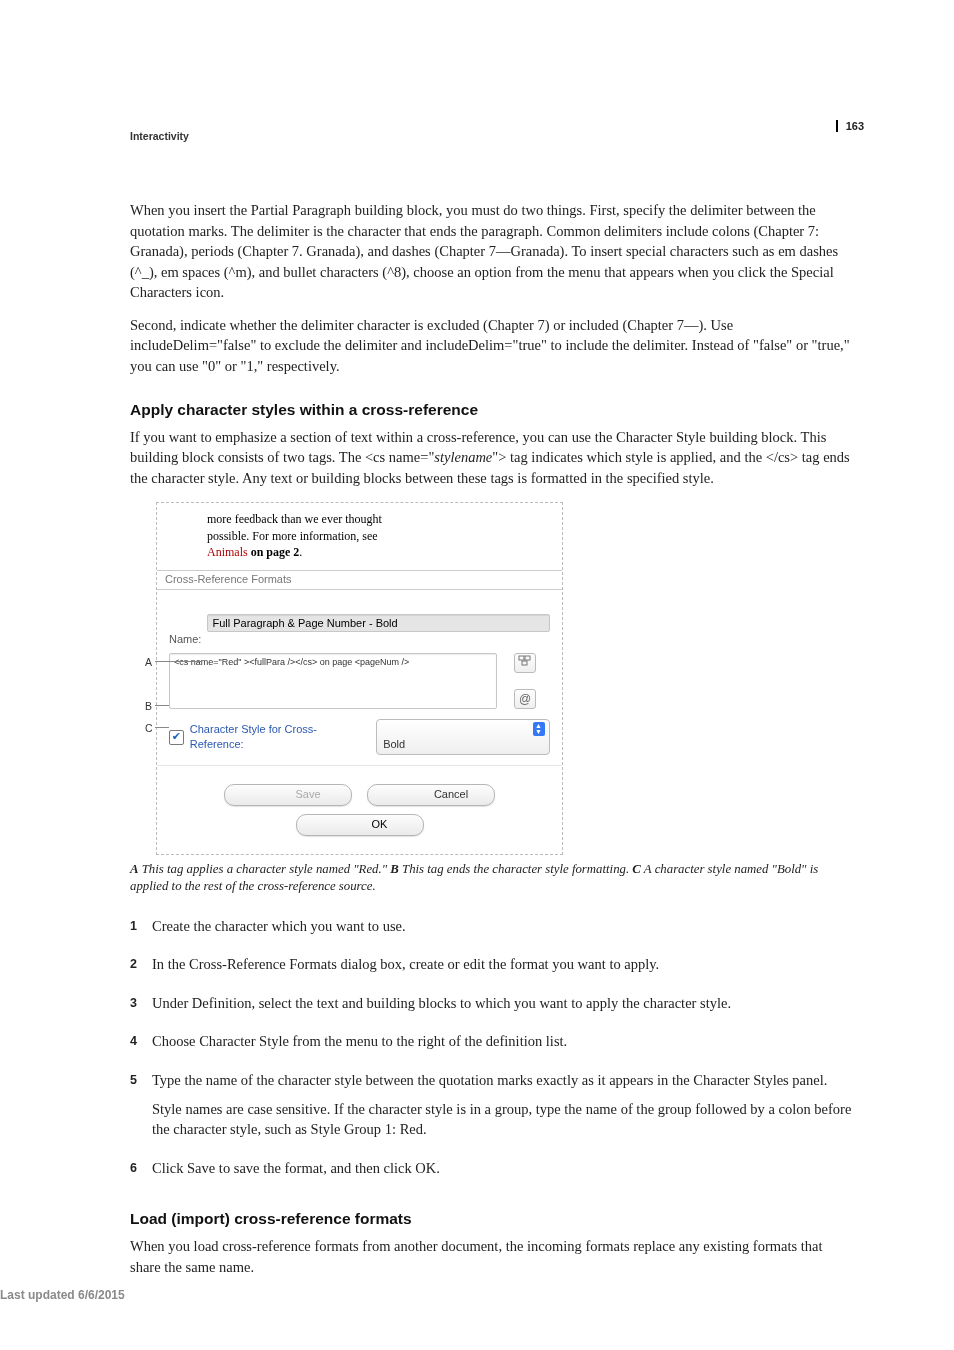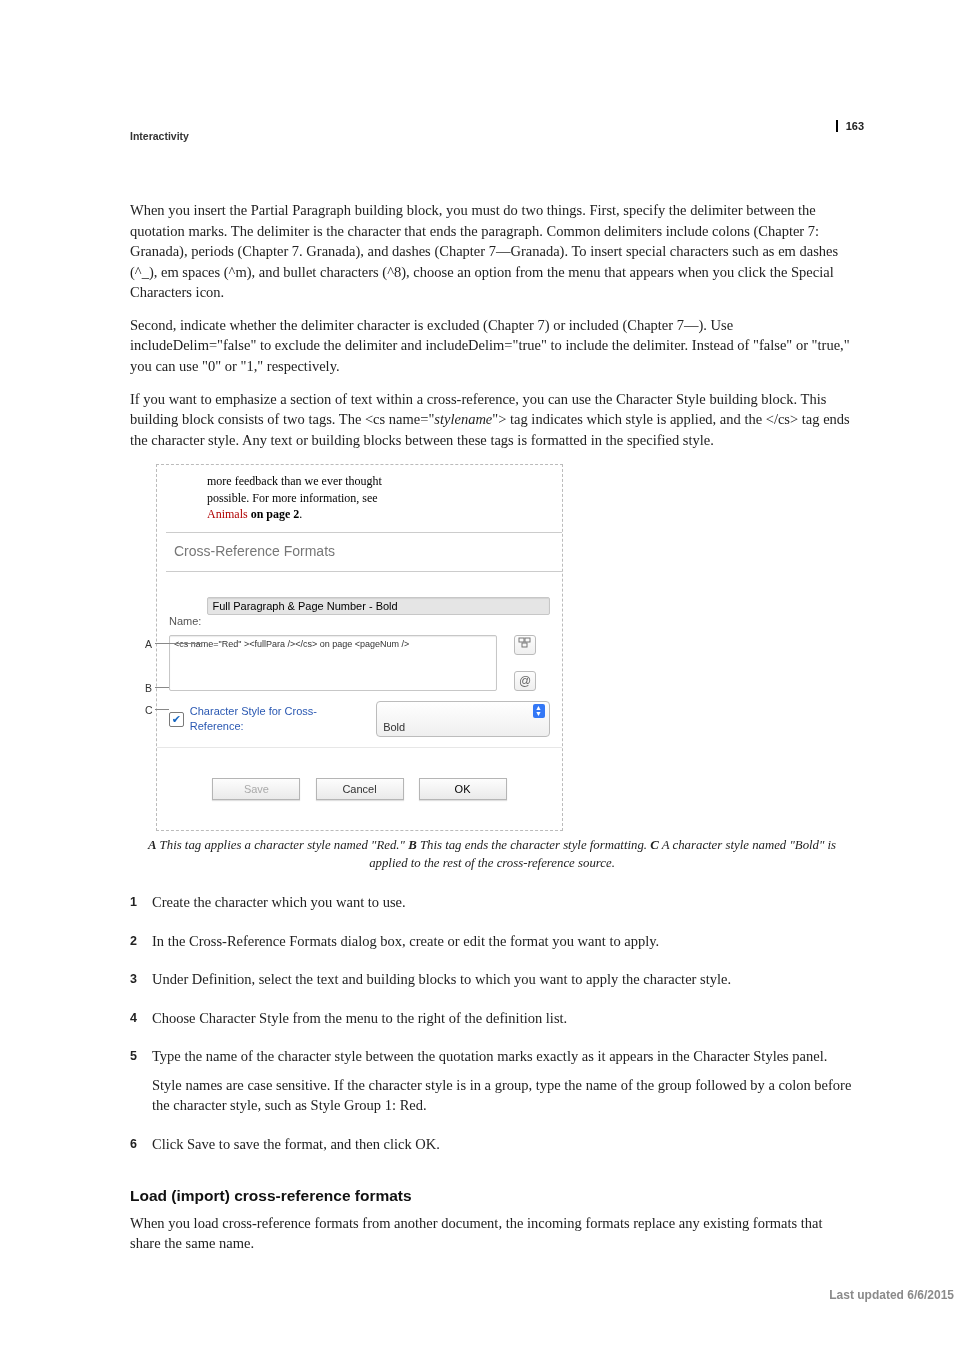--- a/index.html
+++ b/index.html
@@ -70,24 +70,23 @@
     font-family: "Times New Roman", serif;
     font-size: 12px;
     line-height: 1.35;
     color: #000;
   }
   .dlg-preview .red { color: #b00000; }
   .dlg-sec-title {
     border-top: 1px solid #ccc;
     border-bottom: 1px solid #ccc;
     background: #fff;
-    padding: 9px 8px;
+    padding: 1px 8px;
     color: #777;
-    font-size: 14px;
-    margin-left: 9px;
+    font-size: 11px;
   }
   .dlg-body {
     padding: 10px 12px 10px 12px;
   }
   .dlg-row {
     display: flex;
     align-items: center;
     margin-bottom: 6px;
   }
   .dlg-label {
@@ -195,26 +194,27 @@
     padding: 14px 0;
     text-align: center;
   }
   .dlg-btn {
     display: inline-flex;
     align-items: center;
     justify-content: center;
     width: 86px;
     height: 20px;
     border: 1px solid #b5b5b5;
-    border-radius: 0;
+    border-radius: 10px;
     background: linear-gradient(#fdfdfd,#eaeaea);
     font: inherit;
-    margin: 16px 6px;
+    margin: 4px 6px;
     color: #333;
     box-shadow: 0 1px 1px rgba(0,0,0,0.12);
+    padding-left: 40px;
   }
   .dlg-btn.disabled { color: #aaa; }
   .dlg-btn.primary { color: #000; text-align: center; }
 
   .callout {
     position: absolute;
     font-family: "Myriad Pro", "Segoe UI", Arial, sans-serif;
     font-size: 10.5px;
     color: #333;
     left: -24px;
@@ -223,21 +223,20 @@
     border-top: 1px solid #888;
     position: absolute;
     height: 0;
   }
 
   .caption {
     font-style: italic;
     font-size: 12.8px;
     line-height: 1.35;
     margin: 4px 0 20px 0;
-    text-align: center;
   }
   .caption .lead {
     font-weight: bold;
     font-style: italic;
   }
 
   ol.steps {
     list-style: none;
     padding: 0;
     margin: 0 0 14px 0;
@@ -259,39 +258,40 @@
     font-size: 14.5px;
     line-height: 1.42;
   }
   ol.steps .step-body p { margin: 0 0 8px 0; }
 
   .footer {
     position: absolute;
     bottom: 48px;
     left: 0;
     width: 954px;
-    text-align: right;
+    text-align: left;
     font-family: "Myriad Pro", "Segoe UI", Arial, sans-serif;
     font-weight: bold;
     color: #8a8a8a;
     font-size: 12px;
   }
 </style>
 </head>
 <body>
 
 <div class="page">
 
   <div class="pagenum">163</div>
   <div class="breadcrumb">Interactivity</div>
 
   <div class="body">
     <p class="para">When you insert the Partial Paragraph building block, you must do two things. First, specify the delimiter between the quotation marks. The delimiter is the character that ends the paragraph. Common delimiters include colons (Chapter 7: Granada), periods (Chapter 7. Granada), and dashes (Chapter 7—Granada). To insert special characters such as em dashes (^_), em spaces (^m), and bullet characters (^8), choose an option from the menu that appears when you click the Special Characters icon.</p>
     <p class="para">Second, indicate whether the delimiter character is excluded (Chapter 7) or included (Chapter 7—). Use includeDelim="false" to exclude the delimiter and includeDelim="true" to include the delimiter. Instead of "false" or "true," you can use "0" or "1," respectively.</p>
 
+    <h2 class="sect">Apply character styles within a cross-reference</h2>
     <p class="para">
       <span>If you want to emphasize a section of text within a cross-reference, you can use the Character Style building block. This building block consists of two tags. The &lt;cs name="</span><span class="italic">stylename</span><span>"&gt; tag indicates which style is applied, and the &lt;/cs&gt; tag ends the character style. Any text or building blocks between these tags is formatted in the specified style.</span>
     </p>
 
     <div class="figure">
       <div class="dlg">
         <div class="dlg-preview">
           <span>more feedback than we ever thought</span><br>
           <span>possible. For more information, see</span><br>
           <span class="red">Animals</span><b> on page 2</b><span>.</span>

